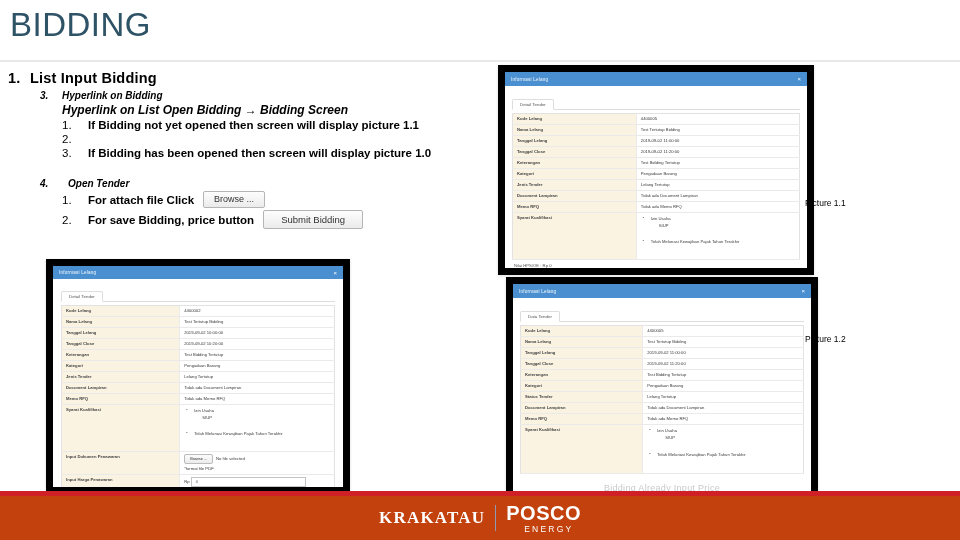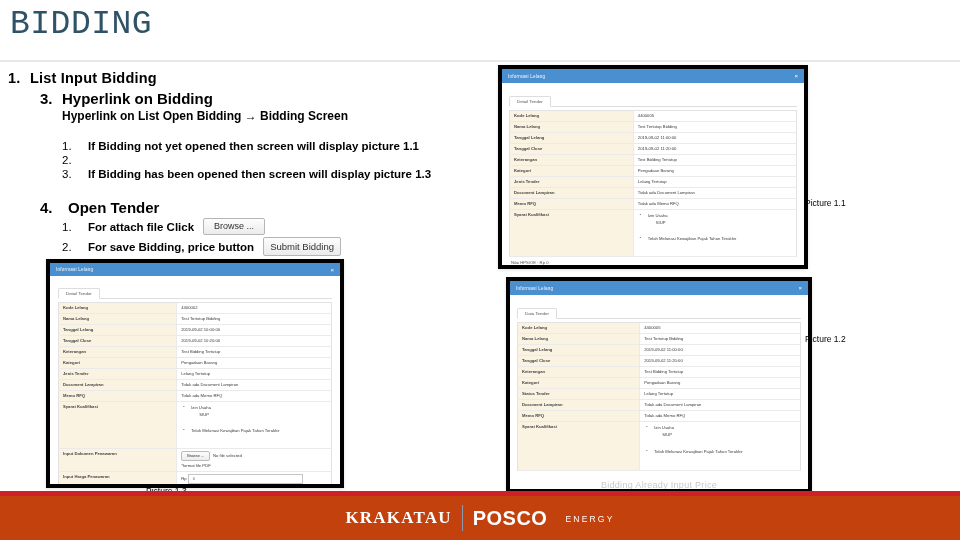--- a/index.html
+++ b/index.html
@@ -5,63 +5,65 @@
   html,body{margin:0;padding:0;}
   body{
     width:960px;height:540px;overflow:hidden;
     background:#ffffff;
     font-family:"Liberation Sans", sans-serif;
     position:relative;
   }
   
   .slide-title{
     position:absolute;left:10px;top:6px;
-    font-family:Liberation Mono, monospace;
+    font-family:Liberation Sans, sans-serif;
     font-size:33px;color:#2e5266;letter-spacing:.5px;
     font-weight:400;
   }
   .title-divider{
     position:absolute;left:0;top:60px;width:960px;height:2px;
     background:#e8e8e8;
   }
   
   .outline{position:absolute;left:0;top:70px;width:500px;}
   .lvl1{
     font-size:14.5px;font-weight:bold;color:#000;
     margin:0 0 4px 8px;letter-spacing:.2px;
   }
   .lvl1 .num{display:inline-block;width:22px;}
   .lvl2{
-    font-size:15px;font-weight:bold;color:#000;
+    font-size:10px;font-weight:bold;color:#000;
     margin:0 0 2px 40px;
+    font-style:italic;
   }
   .lvl2 .num{display:inline-block;width:22px;}
   .lvl2-text{
     font-size:12px;font-weight:bold;color:#000;
-    margin:0 0 17px 62px;
+    margin:0 0 2px 62px;
+    font-style:italic;
   }
   .lvl3{
     font-size:11.5px;font-weight:bold;color:#000;
     margin:0 0 2px 62px;display:flex;align-items:center;
   }
   .lvl3 .num{display:inline-block;width:26px;font-weight:normal;}
   .spacer{height:17px;}
   .btn-inline{
     display:inline-block;margin-left:9px;
     background:linear-gradient(#fdfdfd,#ebebeb);
     border:1px solid #b5b5b5;border-radius:2px;
     font-size:9px;color:#333;font-weight:normal;
     padding:2px 10px;line-height:11px;
     font-family:"Liberation Sans", sans-serif;
   }
-  .btn-inline.wide{padding:3px 6px;font-size:9.5px;}
+  .btn-inline.wide{padding:3px 17px;font-size:9.5px;}
   
   .shot{
     position:absolute;background:#22c55e;
-    border:4px solid #000000;
+    border:7px solid #000000;
     box-shadow:0 1px 3px rgba(0,0,0,.13);
     overflow:hidden;
   }
   .shot-bar{
     background:#4a90d0;color:#fff;
     display:flex;align-items:center;justify-content:space-between;
     padding:0 6px;
   }
   .shot-bar-title{font-size:4.6px;letter-spacing:.2px;opacity:.95;}
   .shot-bar-x{font-size:6px;line-height:6px;}
@@ -113,21 +115,21 @@
   .footer-bar{
     position:absolute;left:0;bottom:0;width:960px;height:44px;
     background:#c2410c;display:flex;align-items:center;justify-content:center;
   }
   .logo{display:flex;align-items:center;}
   .logo-k{
     color:#fff;font-family:"Liberation Serif", serif;font-weight:bold;
     font-size:17px;letter-spacing:1.2px;
   }
   .logo-sep{width:1px;height:26px;background:#8e99b4;margin:0 10px;}
-  .logo-p{display:flex;align-items:center;line-height:1;}
+  .logo-p{display:flex;flex-direction:column;line-height:1;}
   .logo-posco{
     color:#fff;font-family:"Liberation Sans", sans-serif;font-weight:bold;
     font-size:20px;letter-spacing:.5px;
   }
   .logo-energy{
     color:#fff;font-size:8.5px;letter-spacing:2.2px;margin-top:2px;margin-left:18px;
   }
 </style>
 </head>
 <body>
@@ -149,21 +151,21 @@
 
   <div class="lvl3">
     <span class="num">1.</span>
       <span>If Bidding not yet opened then screen will display picture 1.1</span>
   </div>
   <div class="lvl3">
     <span class="num">2.</span>
   </div>
   <div class="lvl3">
     <span class="num">3.</span>
-      <span>If Bidding has been opened then screen will display picture 1.3</span>
+      <span>If Bidding has been opened then screen will display picture 1.0</span>
   </div>
 
   <div class="spacer"></div>
 
   <div class="lvl2">
     <span class="num">4.</span><span style="margin-left:6px">Open Tender</span>
   </div>
 
   <div class="lvl3">
     <span class="num">1.</span>

